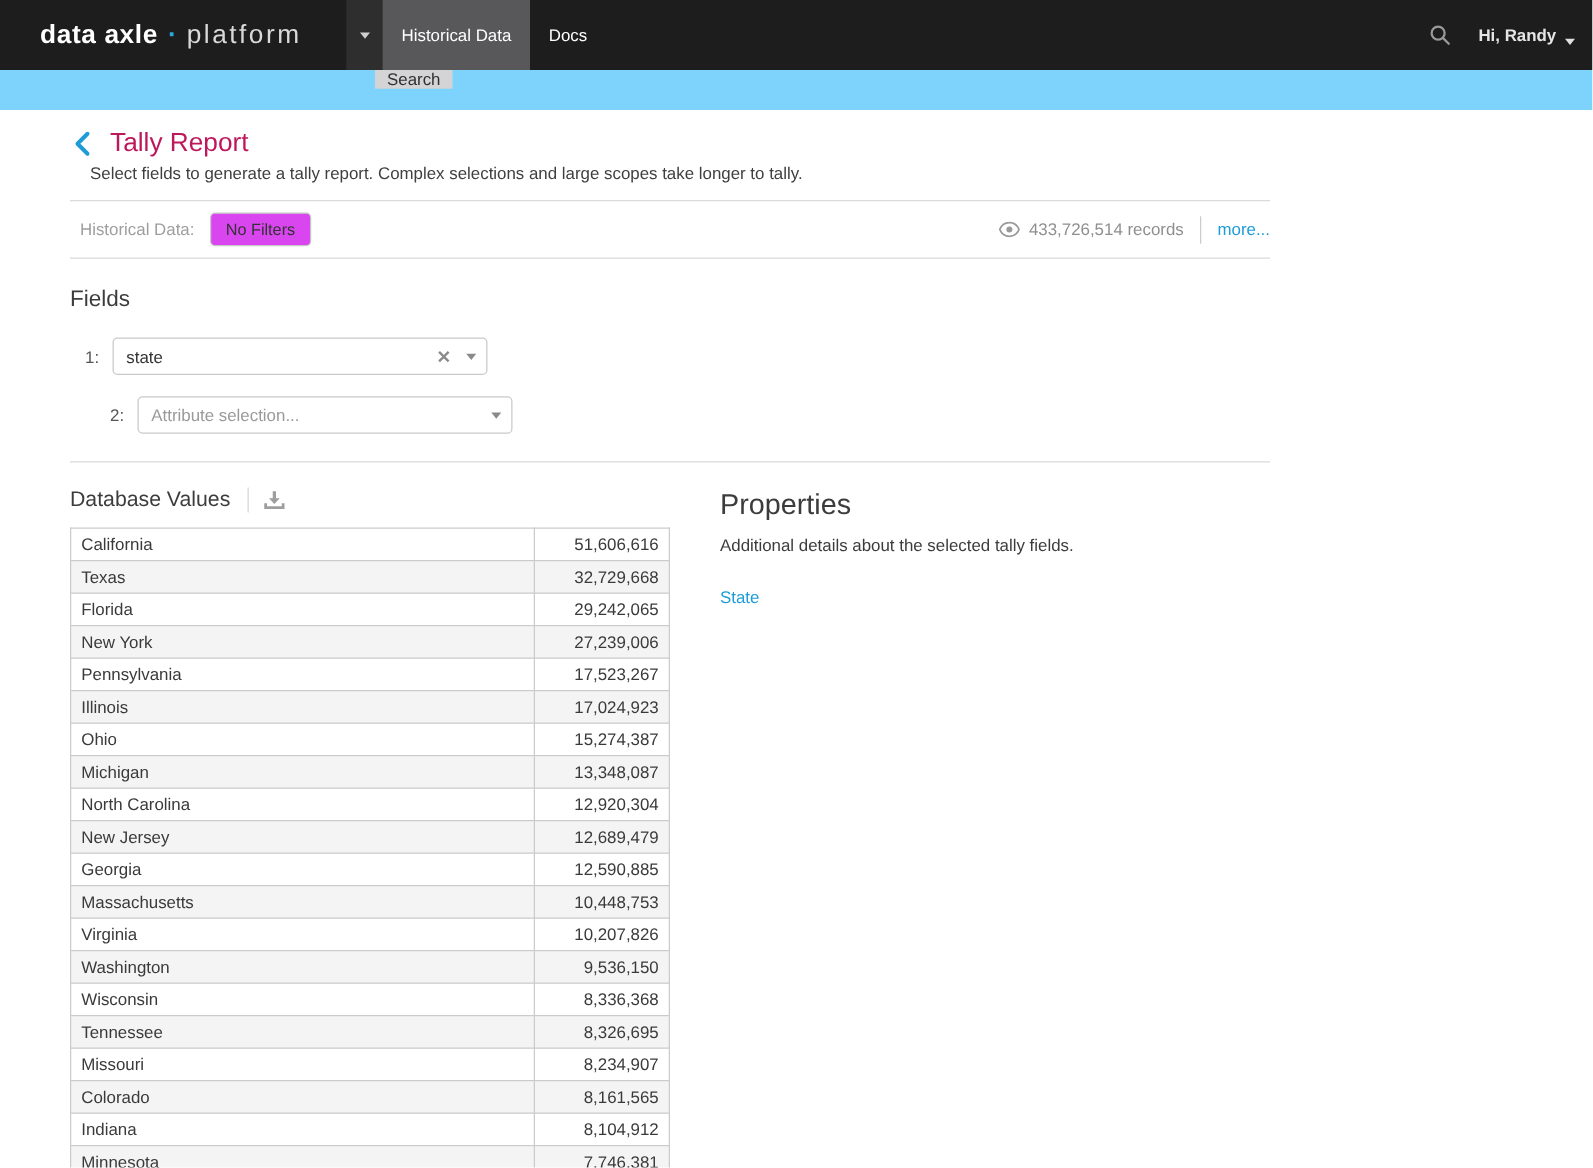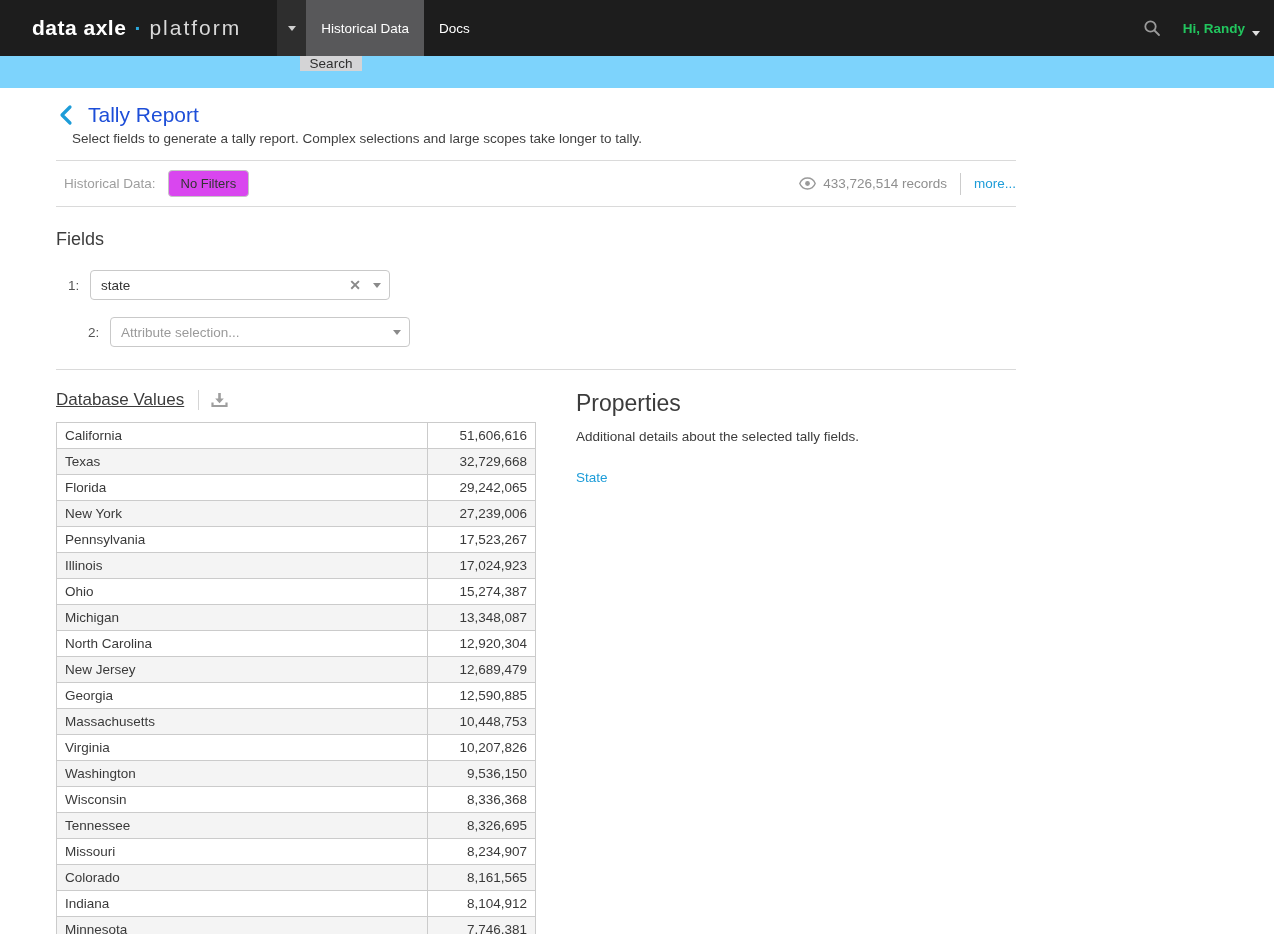--- a/index.html
+++ b/index.html
@@ -11,36 +11,36 @@
   .logo { display:flex; align-items:center; padding-left:32px; padding-right:36px; }
   .logo .brand { color:#fff; font-size:21px; font-weight:700; letter-spacing:0.5px; }
   .logo .sep { color:#2aa9de; font-size:21px; font-weight:700; margin:0 8px; }
   .logo .product { color:#d9d9d9; font-size:21px; font-weight:300; letter-spacing:2px; }
   .nav-caret-btn { width:29px; background:#2e2e2e; display:flex; align-items:center; justify-content:center; cursor:pointer; }
   .tri-down { width:0; height:0; border-left:4.5px solid transparent; border-right:4.5px solid transparent; border-top:5px solid #cfcfcf; }
   .nav-tab { display:flex; align-items:center; padding:0 15px; color:#fff; font-size:13.5px; font-weight:400; cursor:pointer; }
   .nav-tab.active { background:#58585a; }
   .nav-right { margin-left:auto; display:flex; align-items:center; padding-right:14px; }
   .search-btn { display:flex; align-items:center; margin-right:22px; cursor:pointer; }
-  .user-menu { display:flex; align-items:flex-end; color:#22c55e; font-size:13.5px; font-weight:700; cursor:pointer; }
+  .user-menu { display:flex; align-items:flex-end; color:#e5e5e5; font-size:13.5px; font-weight:700; cursor:pointer; }
   .user-menu .tri-down { margin-left:7px; border-top-color:#e0e0e0; }
 
   
   .subnav { height:32px; background:#7dd3fc; display:flex; align-items:flex-start; }
   .subnav-tab { margin-left:300px; width:62px; background:#d4d4d6; display:flex; align-items:center; justify-content:center;
     font-size:13.5px; color:#2f2f2f; cursor:pointer; }
 
   
   .content { padding:0 0 0 56px; }
   .inner { width:960px; }
 
   .page-head { padding-top:15px; }
   .title-row { display:flex; align-items:center; }
   .back-chevron { width:22px; height:22px; margin-right:10px; cursor:pointer; flex:0 0 auto; }
-  .page-title { font-size:21px; font-weight:400; color:#1d4ed8;text-align:center; }
+  .page-title { font-size:21px; font-weight:400; color:#be185d;text-align:center; }
   .page-subtitle { font-size:13.5px; color:#3f3f3f; margin:4px 0 0 16px; }
 
   .filter-bar { margin-top:14px; height:47px; border-top:1px solid #dadada; border-bottom:1px solid #dadada;
     display:flex; align-items:center; }
   .filter-label { color:#9e9e9e; font-size:13.5px; margin:0 12px 0 8px; }
   .btn-no-filters { background:#d946ef; border:1px solid #c6c6c6; border-radius:4px; padding:5px 12px;
     font-size:13px; color:#333; cursor:pointer; font-family:inherit; }
   .filter-right { margin-left:auto; display:flex; align-items:center; }
   .records { color:#8f8f8f; font-size:13.5px; margin-left:7px; }
   .vdiv { width:1px; height:22px; background:#ccc; margin:0 13px; }
@@ -154,21 +154,21 @@
           <span class="tri-down"></span>
         </div>
       </div>
 
       <div class="fields-divider"></div>
     </section>
 
     <div class="columns">
       <section class="col-left">
         <div class="dbv-head">
-          <h2 class="section-heading" style="font-size:17px;text-decoration:underline;">Database Values</h2>
+          <h2 class="section-heading" style="font-size:17px;">Database Values</h2>
           <span class="vdiv2"></span>
           <span class="download-btn">
             <svg width="17" height="16" viewBox="0 0 17 16">
               <line x1="8.5" y1="1" x2="8.5" y2="8" stroke="#9e9e9e" stroke-width="2.6"></line>
               <polygon points="4.2,6.5 12.8,6.5 8.5,11.2" fill="#9e9e9e"></polygon>
               <path d="M1.5 10.5 L1.5 14 L15.5 14 L15.5 10.5" fill="none" stroke="#9e9e9e" stroke-width="2.2"></path>
             </svg>
           </span>
         </div>
         <table class="tally">

